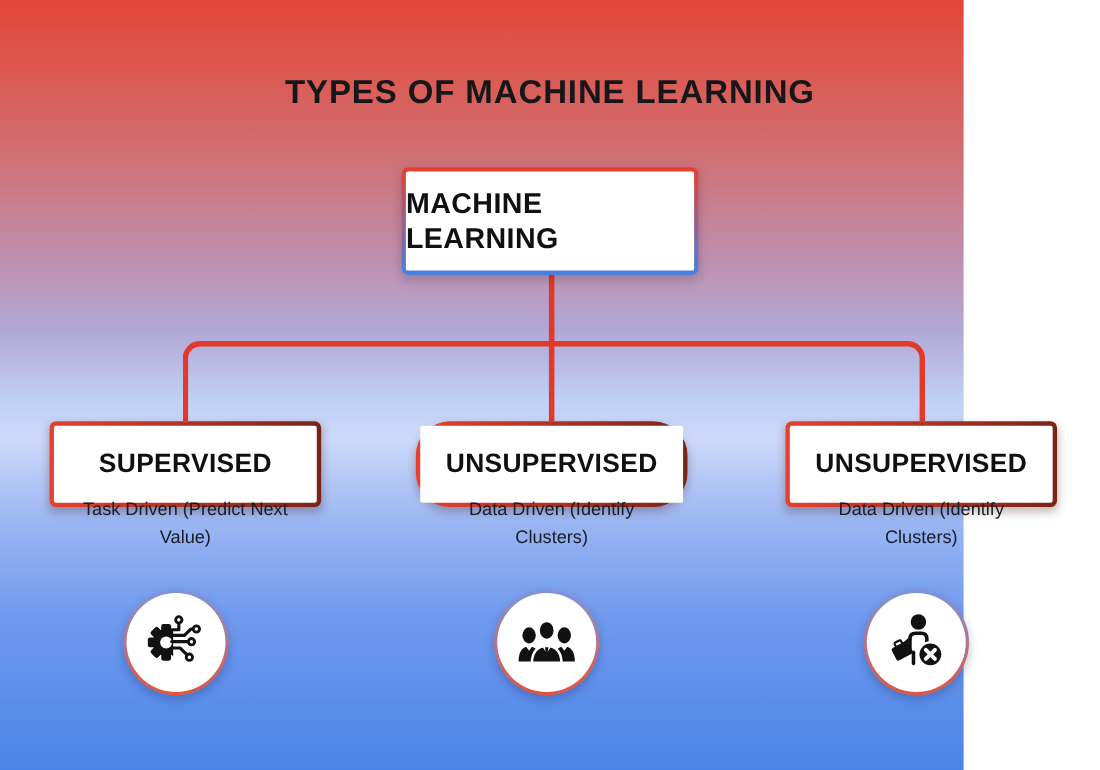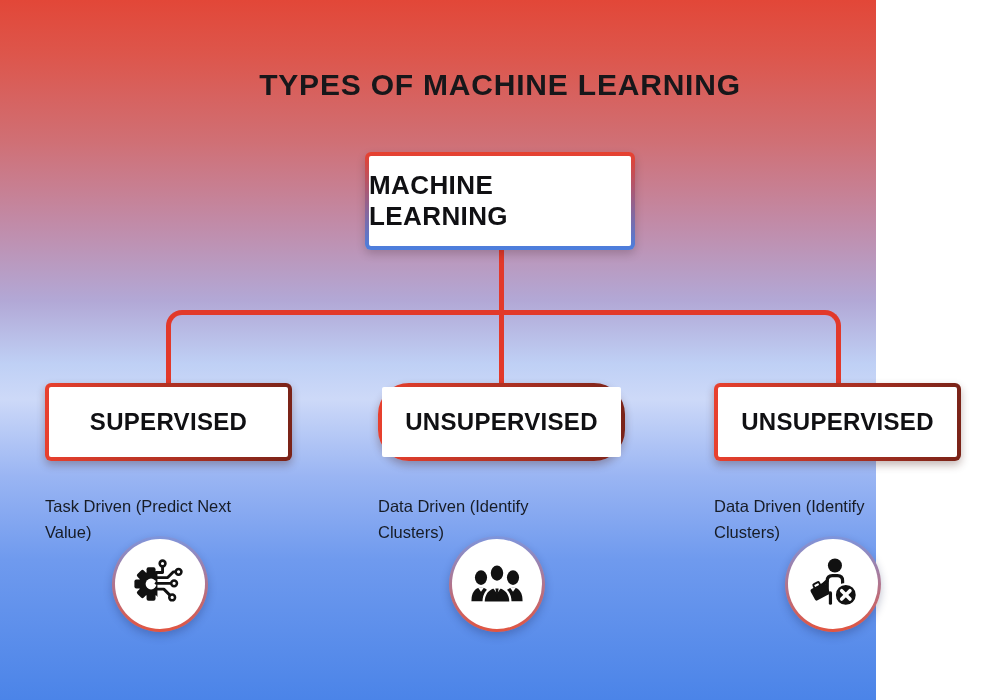--- a/index.html
+++ b/index.html
@@ -57,21 +57,21 @@
     background:linear-gradient(90deg,var(--box-border-red),var(--box-border-maroon));
     box-shadow:0 4px 9px rgba(60,15,10,0.3);
   }
   .branch-box-inner{
     width:100%;height:100%;background:#ffffff;border-radius:2px;
     display:flex;align-items:center;justify-content:center;
     font-size:24px;font-weight:700;letter-spacing:0.3px;color:#101013;
   }
   .box-1{left:45px;} .box-2{left:378px;border-radius:31px;} .box-3{left:714px;}
   .branch-desc{
-    position:absolute;top:494px;width:247px;text-align:left;
+    position:absolute;top:451px;width:247px;text-align:center;
     font-size:16.5px;font-weight:500;line-height:1.55;color:#171c26;
   }
   .branch-desc span{display:inline-block;max-width:192px;}
   .desc-1{left:45px;} .desc-2{left:378px;} .desc-3{left:714px;}
   
   .icon-circle{
     position:absolute;top:536px;width:96px;height:96px;border-radius:50%;
     padding:3px;
     background:linear-gradient(180deg,var(--circle-border-top),var(--circle-border-bottom));
     box-shadow:0 4px 9px rgba(25,35,85,0.28);

